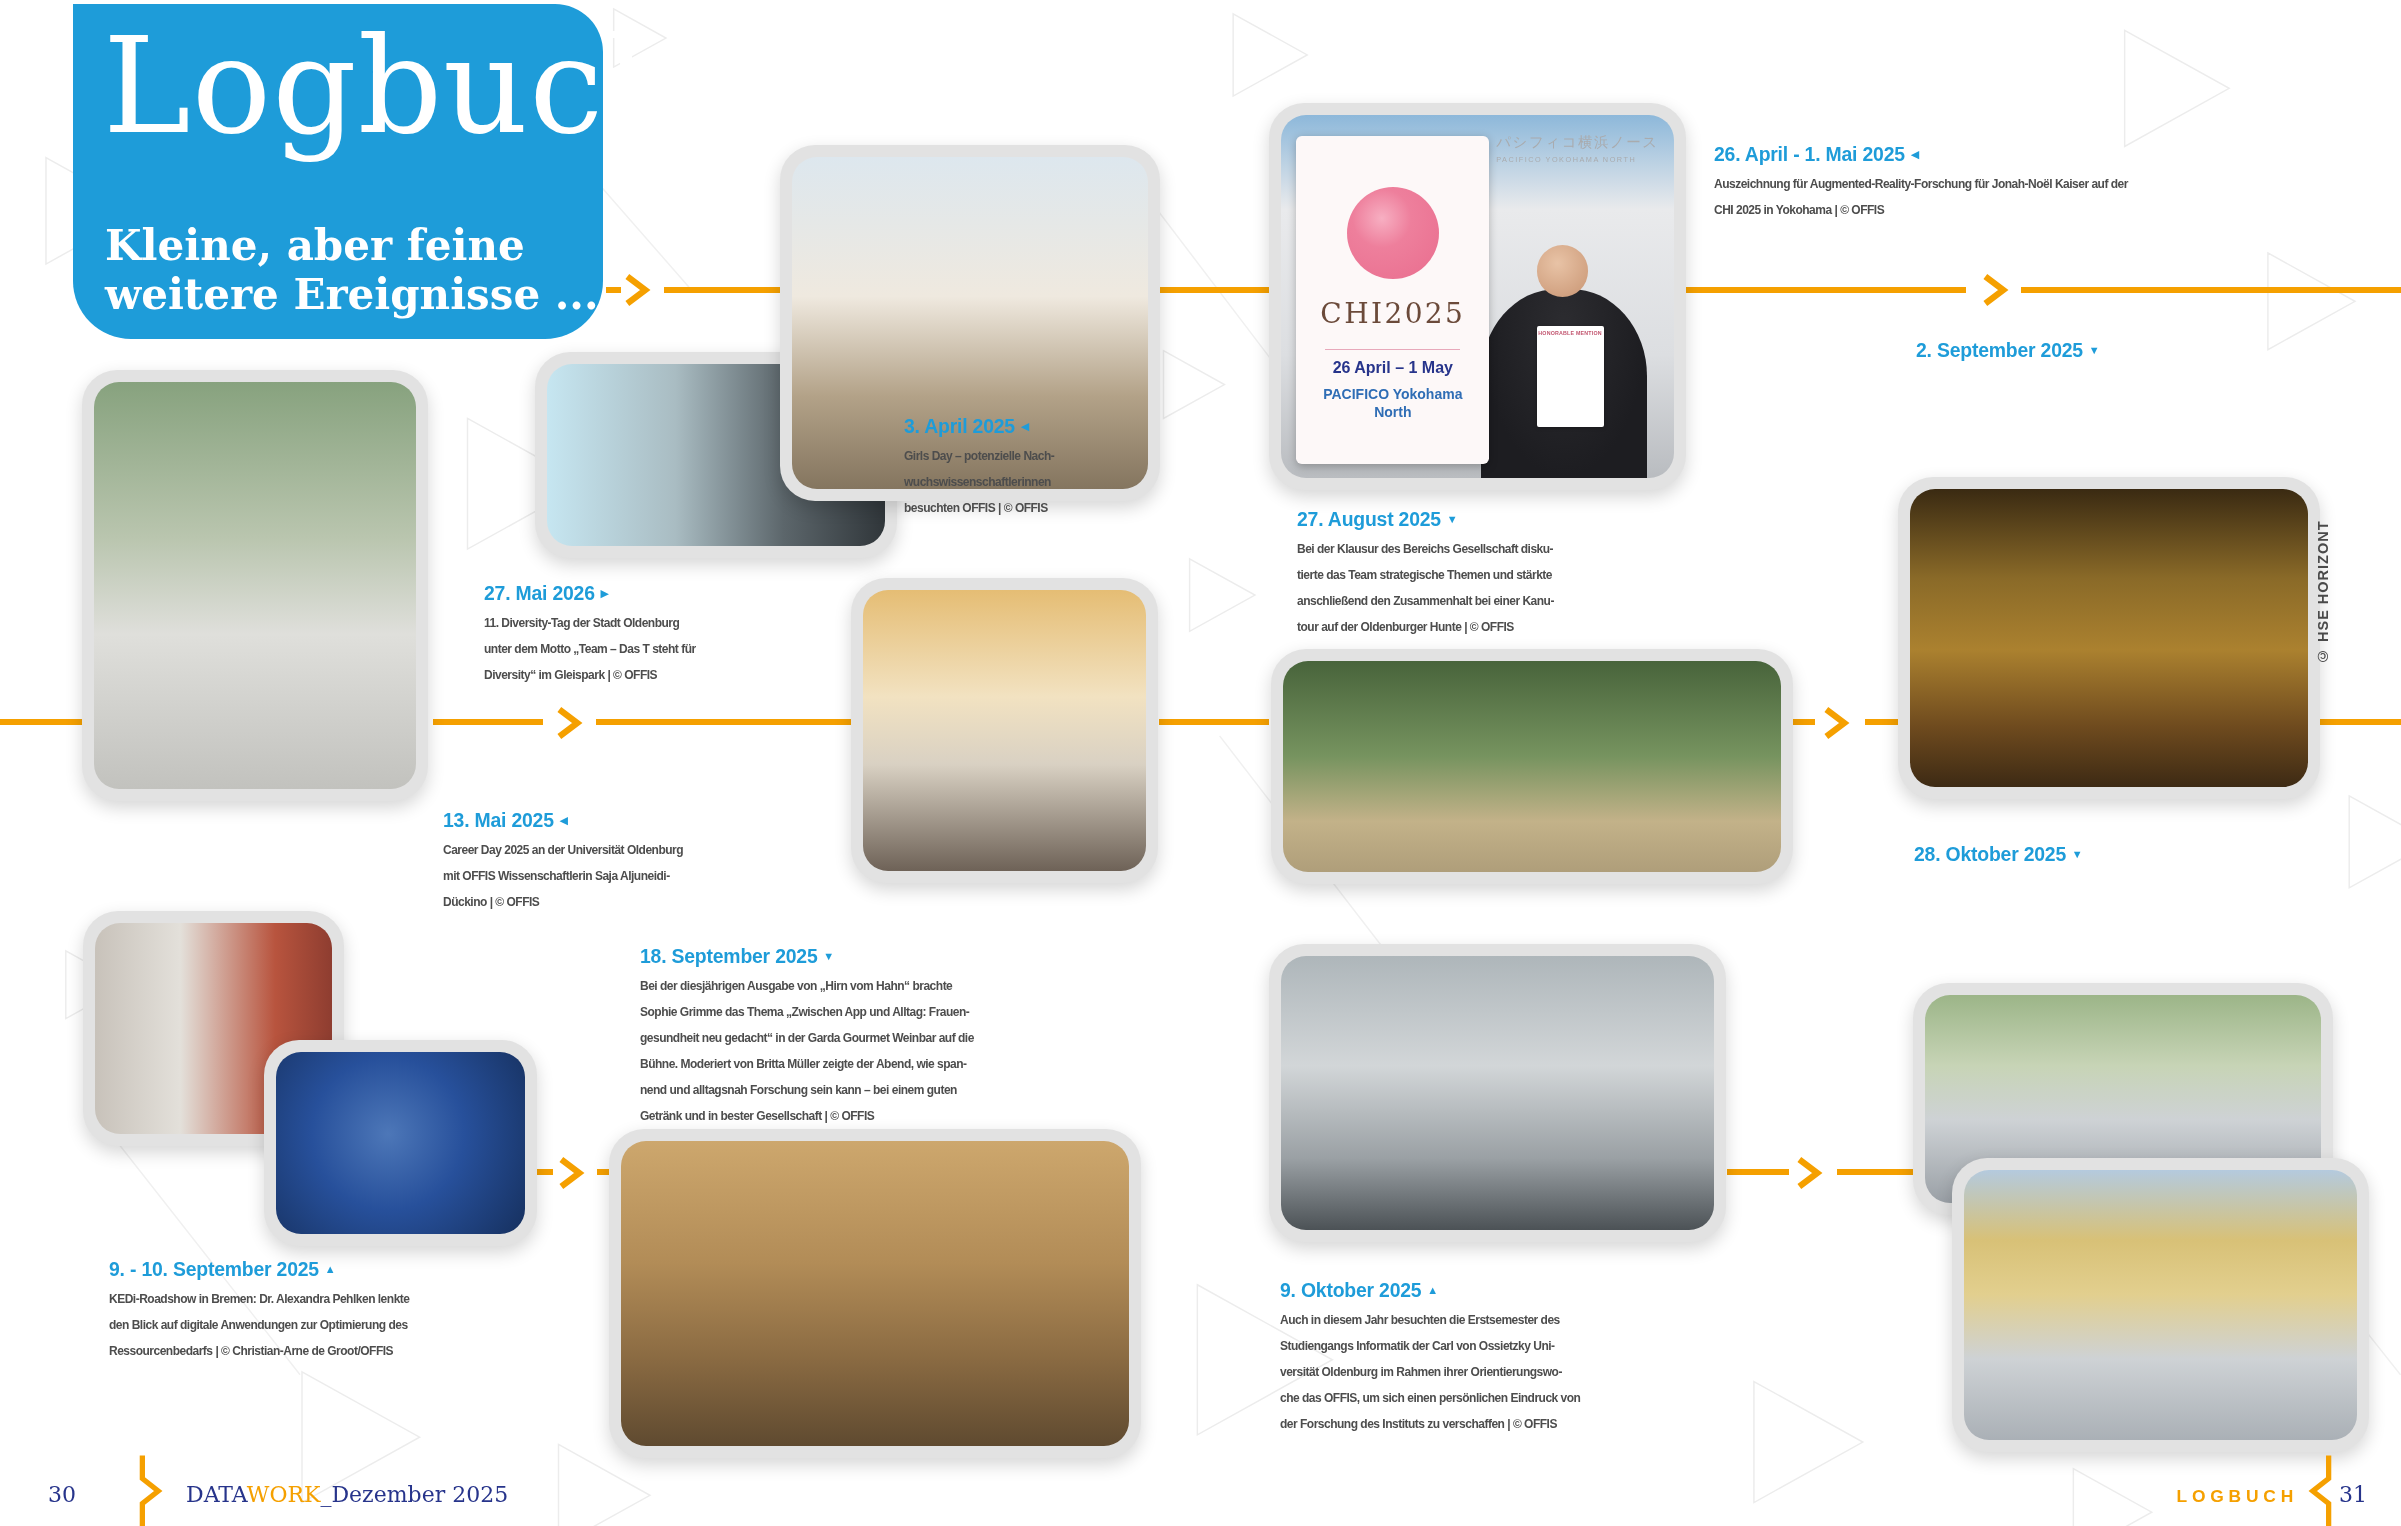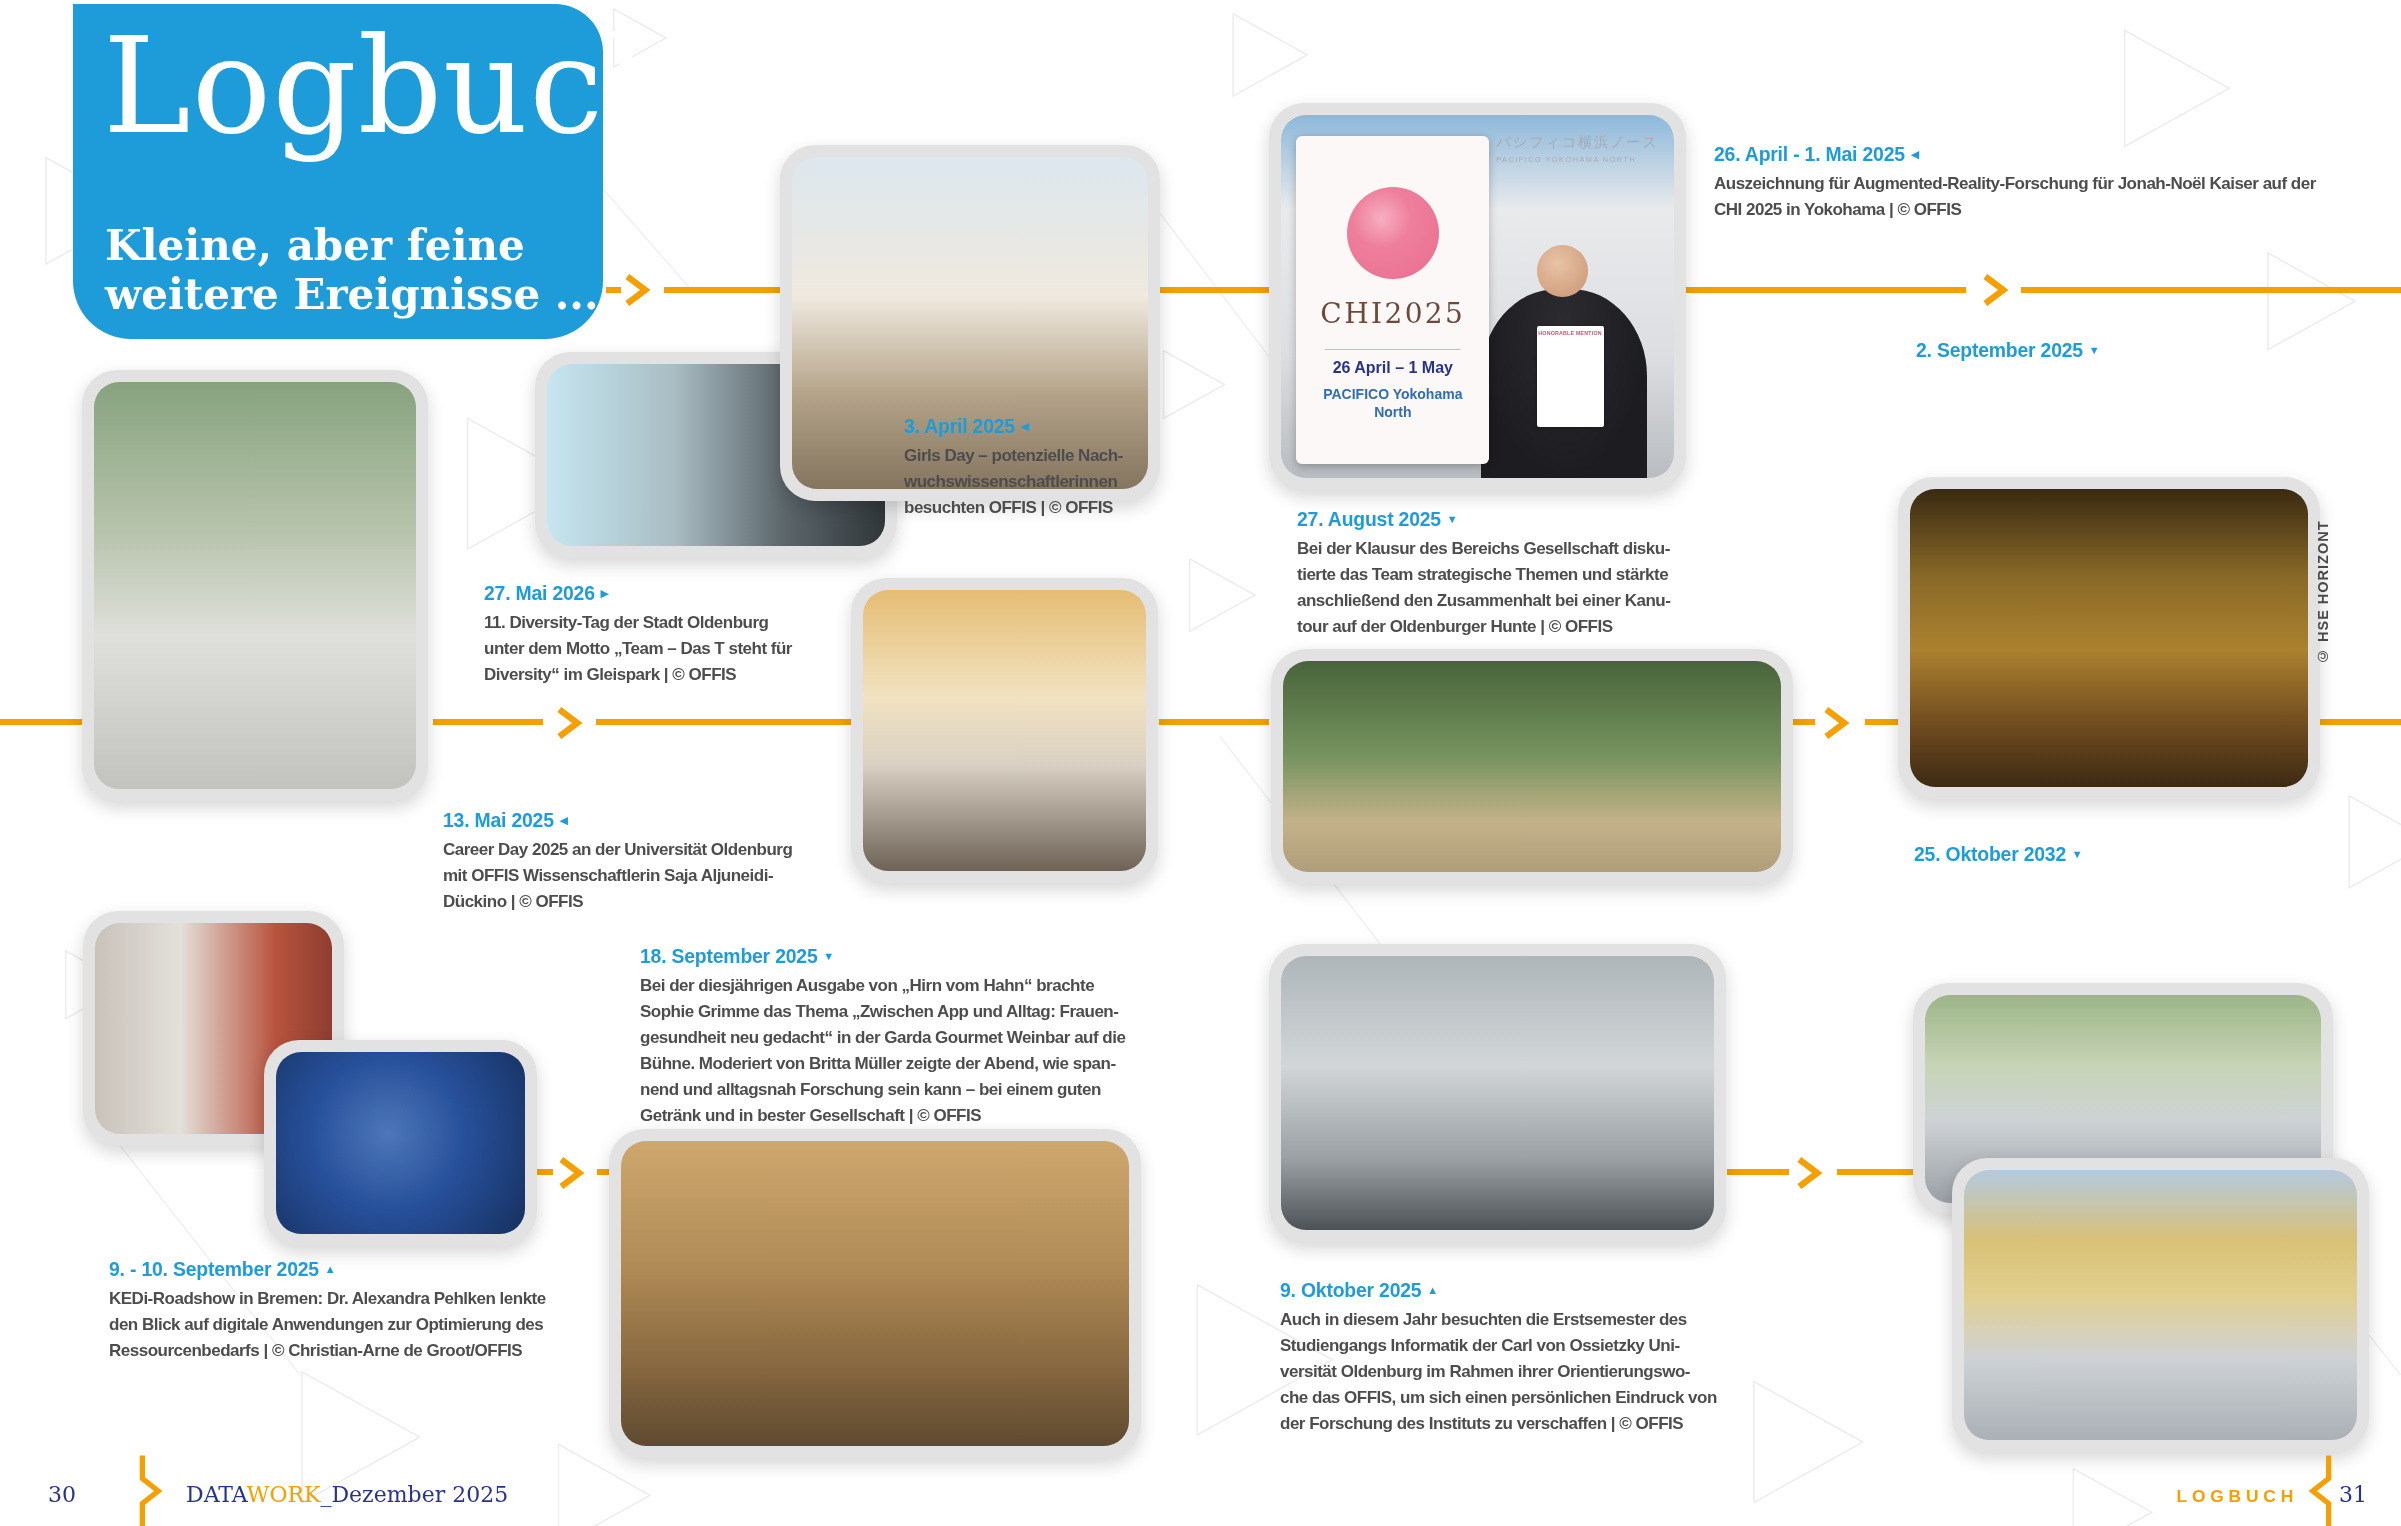--- a/index.html
+++ b/index.html
@@ -82,21 +82,21 @@
   .chi-cert{
     position:absolute;right:18%;bottom:14%;width:17%;height:28%;background:#ffffff;
     border-radius:1.9px;box-shadow:0 1px 3.9px rgba(0,0,0,.3);color:#c2556f;
     font-size:5.3px;font-weight:bold;text-align:center;padding-top:4.8px;box-sizing:border-box;
     letter-spacing:0.2px;
   }
   
   .cap{position:absolute;z-index:6;}
   .cap .d{font-size:19.4px;font-weight:bold;color:var(--blue);letter-spacing:-0.2px;}
   .cap .a{font-size:11px;color:var(--blue);margin-left:5.8px;position:relative;top:-2.9px;}
-  .cap .b{margin-top:4.8px;font-size:17px;line-height:26px;font-weight:bold;color:var(--captext);letter-spacing:-0.5px;white-space:pre;}
+  .cap .b{margin-top:4.8px;font-size:12px;line-height:26px;font-weight:bold;color:var(--captext);letter-spacing:-0.5px;white-space:pre;}
   
   #vcredit{
     position:absolute;left:2315px;top:499px;height:165px;z-index:6;
     writing-mode:vertical-rl;transform:rotate(180deg);
     font-size:14.5px;font-weight:bold;color:#4A4A4A;letter-spacing:1px;
   }
   
   .foot{position:absolute;z-index:6;font-family:"DejaVu Serif",serif;font-size:22px;color:var(--navy);}
   #footer-section{
     position:absolute;z-index:6;font-family:"Liberation Sans",sans-serif;
@@ -306,21 +306,21 @@
   <div class="cap" style="left:1280px;top:1279px;">
     <div><span class="d">9. Oktober 2025</span><span class="a">▲</span></div>
     <div class="b">Auch in diesem Jahr besuchten die Erstsemester des
 Studiengangs Informatik der Carl von Ossietzky Uni-
 versität Oldenburg im Rahmen ihrer Orientierungswo-
 che das OFFIS, um sich einen persönlichen Eindruck von
 der Forschung des Instituts zu verschaffen | © OFFIS</div>
   </div>
 
   <div class="cap" style="left:1914px;top:843px;">
-    <div><span class="d">25. Oktober 2032</span><span class="a">▼</span></div>
+    <div><span class="d">28. Oktober 2025</span><span class="a">▼</span></div>
   </div>
 
   <div id="vcredit">© HSE HORIZONT</div>
 
   <div class="foot" style="left:48px;top:1482px;">30</div>
   <svg style="position:absolute;left:139px;top:1455px;z-index:6;" width="24" height="72" fill="none" stroke="#F5A000" stroke-width="11" viewBox="0 0 50 148">
     <polyline points="7,0 7,48 40,74 7,100 7,148"></polyline>
   </svg>
   <div class="foot" style="left:186px;top:1482px;">
     <span>DATA</span><span class="brand-orange">WORK</span><span>_Dezember 2025</span>

